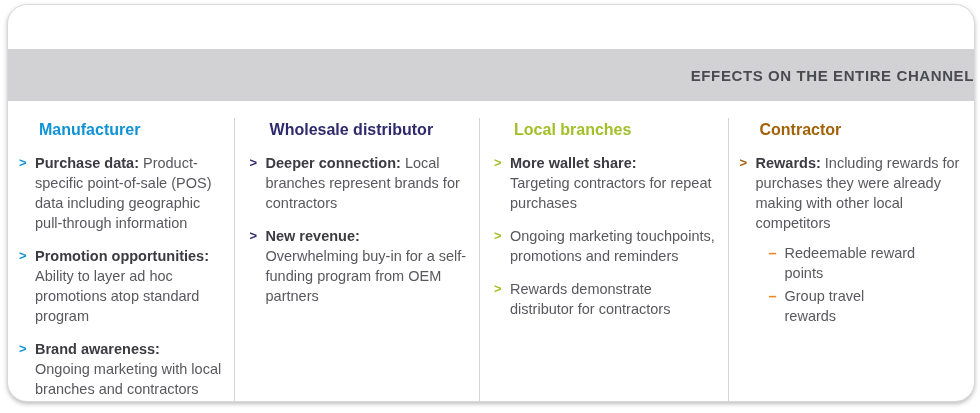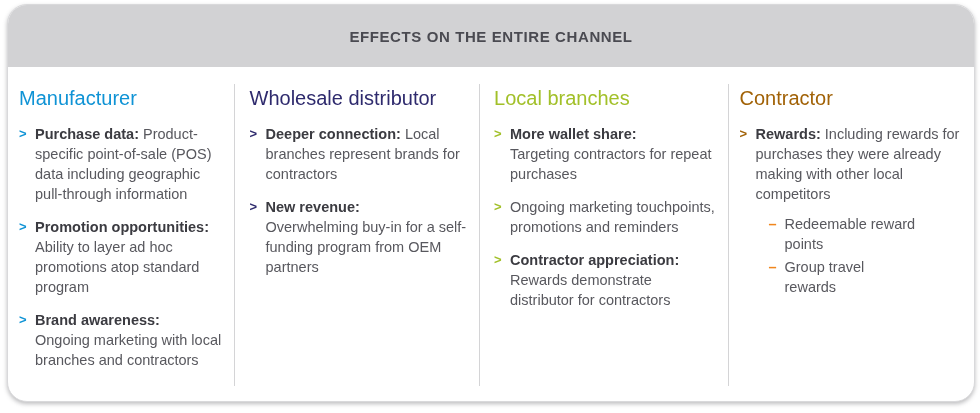--- a/index.html
+++ b/index.html
@@ -13,25 +13,26 @@
     position: absolute;
     left: 7px; top: 4px;
     width: 968px; height: 398px;
     background: #ffffff;
     border: 1px solid #d9d9db;
     border-radius: 20px;
     box-shadow: 0 2px 4px rgba(70,70,75,0.35);
     overflow: hidden;
   }
   .header-bar {
-    height: 62px;
+    height: 52px;
     background: #d2d2d4;
     display: flex;
     align-items: center;
-    justify-content: center;
+    justify-content: flex-end;
+    margin-top: 44px;
   }
   .header-bar h1 {
     font-size: 15px;
     font-weight: bold;
     letter-spacing: 0.6px;
     color: #4a4a51;
     text-transform: uppercase;
   }
   .body {
     position: relative;
@@ -48,23 +49,24 @@
   }
   .divider.d1 { left: 226px; }
   .divider.d2 { left: 471px; }
   .divider.d3 { left: 720px; }
   .column { padding: 0 10px 0 16px; }
   .column.c0 { width: 226px; padding-left: 11px; }
   .column.c1 { width: 245px; }
   .column.c2 { width: 249px; padding-left: 16px; }
   .column.c3 { width: 248px; padding-left: 13px; }
   .column-title {
-    font-size: 20px;
-    font-weight: normal;
+    font-size: 16px;
+    font-weight: bold;
     margin-bottom: 14px;
+    margin-left: 20px;
   }
   .c0 .column-title, .c0 .bullet-icon { color: #0f93d5; }
   .c1 .column-title, .c1 .bullet-icon { color: #2e2a6d; }
   .c2 .column-title, .c2 .bullet-icon { color: #a2c029; }
   .c3 .column-title, .c3 .bullet-icon { color: #a16207; }
   .bullet-list { list-style: none; }
   .list-item {
     position: relative;
     padding-left: 16px;
     margin-bottom: 13px;
@@ -157,21 +159,21 @@
         <li class="list-item">
           <span class="bullet-icon">&gt;</span>
           <span class="item-label stack">More wallet share:</span><span class="item-text">Targeting contractors for repeat purchases</span>
         </li>
         <li class="list-item">
           <span class="bullet-icon">&gt;</span>
           <span class="item-text">Ongoing marketing touchpoints, promotions and reminders</span>
         </li>
         <li class="list-item">
           <span class="bullet-icon">&gt;</span>
-          <span class="item-label stack">Contractor appreciation:</span><span class="item-text">Rewards demonstrate distributor for contractors</span>
+          <span class="item-text">Rewards demonstrate distributor for contractors</span>
         </li>
       </ul>
     </section>
 
     <section class="column c3">
       <h2 class="column-title">Contractor</h2>
       <ul class="bullet-list">
         <li class="list-item">
           <span class="bullet-icon">&gt;</span>
           <span class="item-label">Rewards:</span><span class="item-text">Including rewards for purchases they were already making with other local competitors</span>

